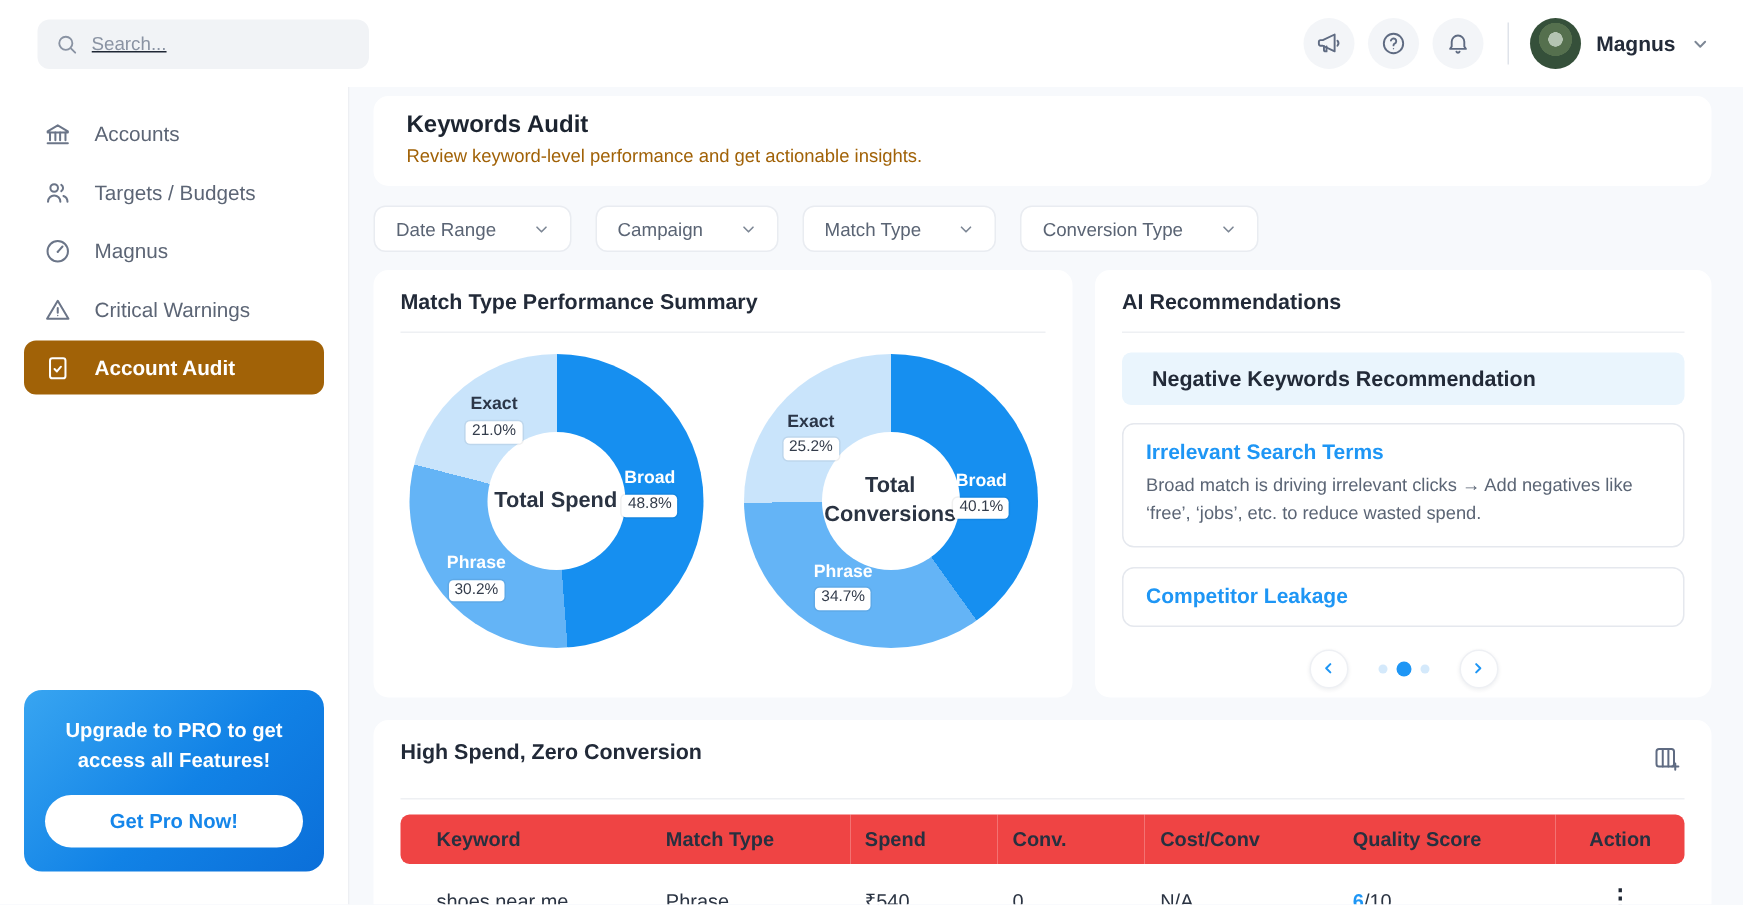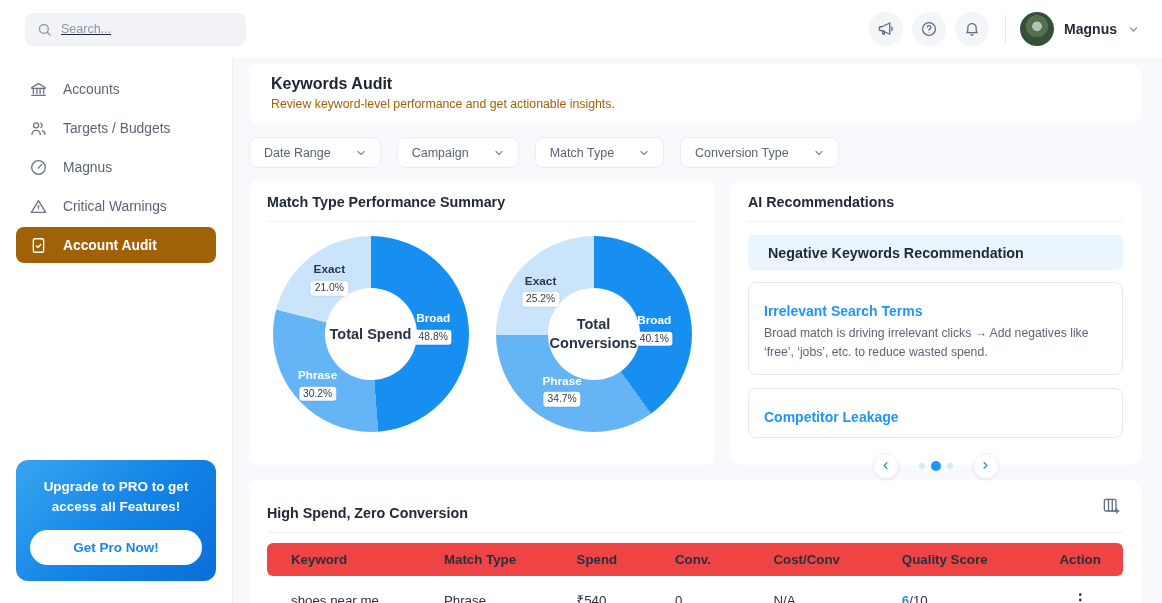--- a/index.html
+++ b/index.html
@@ -74,34 +74,34 @@
   .sl-name { display:block; font-size:11.8px; font-weight:600; }
   .lbl-light .sl-name { color:#fff; }
   .lbl-dark .sl-name { color:#2b3648; }
   .sl-badge { display:inline-block; margin-top:2px; background:#fff; border-radius:3px; padding:1px 4px 2px;
               font-size:10.3px; font-weight:400; color:#333c4b; box-shadow:0 0 0 1px rgba(0,0,0,.06); }
 
   
   .ai-body { padding:13px 18px 0; flex:1; display:flex; flex-direction:column; }
   .ai-banner { background:#eaf5fd; border-radius:6px; height:35px; display:flex; align-items:center; padding:0 20px;
                font-size:14.3px; font-weight:600; color:#222a38; margin-bottom:12px; }
-  .rec-card { border:1px solid #e5e8ee; border-radius:8px; padding:20px 15px 12px; margin-bottom:13px; }
+  .rec-card { border:1px solid #e5e8ee; border-radius:8px; padding:10px 15px 12px; margin-bottom:13px; }
   .rec-title { font-size:14px; font-weight:700; color:#1e96f5; cursor:pointer; }
   .rec-body { margin-top:5px; font-size:12.2px; color:#5b6575; line-height:1.55; }
   .carousel { display:flex; align-items:center; justify-content:center; gap:14px; margin-top:2px; }
   .car-btn { width:26px; height:26px; border-radius:50%; background:#fff; border:1px solid #eef0f4;
              box-shadow:0 1px 3px rgba(30,40,60,.08); display:flex; align-items:center; justify-content:center; cursor:pointer; }
   .car-btn svg { width:11px; height:11px; color:#1e96f5; }
   .dots { display:flex; align-items:center; gap:6px; margin:0 6px; }
   .dot { width:6px; height:6px; border-radius:50%; background:#d4e9fb; cursor:pointer; }
   .dot.active { width:10px; height:10px; background:#1e96f5; }
 
   
   .table-card { padding:14px 18px 0; height:140px; overflow:hidden; }
-  .table-head-row { display:flex; align-items:flex-end; justify-content:space-between; }
+  .table-head-row { display:flex; align-items:flex-start; justify-content:space-between; }
   .table-title { font-size:14.3px; font-weight:600; color:#222a38; }
   .col-btn { background:none; border:none; cursor:pointer; padding:2px; }
   .col-btn svg { width:20px; height:20px; color:#5f6b82; }
   .table-card hr { border:none; border-top:1px solid #eef0f3; margin-top:11px; }
   table { width:100%; border-collapse:collapse; margin-top:10px; table-layout:fixed; }
   thead th { background:#ef4444; font-size:13.3px; font-weight:600; color:#27303f; text-align:left;
              padding:9px 10px; }
   thead th:first-child { border-radius:6px 0 0 6px; padding-left:24px; }
   thead th:last-child { border-radius:0 6px 6px 0; text-align:center; }
   tbody td { font-size:13.3px; color:#2a3342; padding:15px 10px; }

